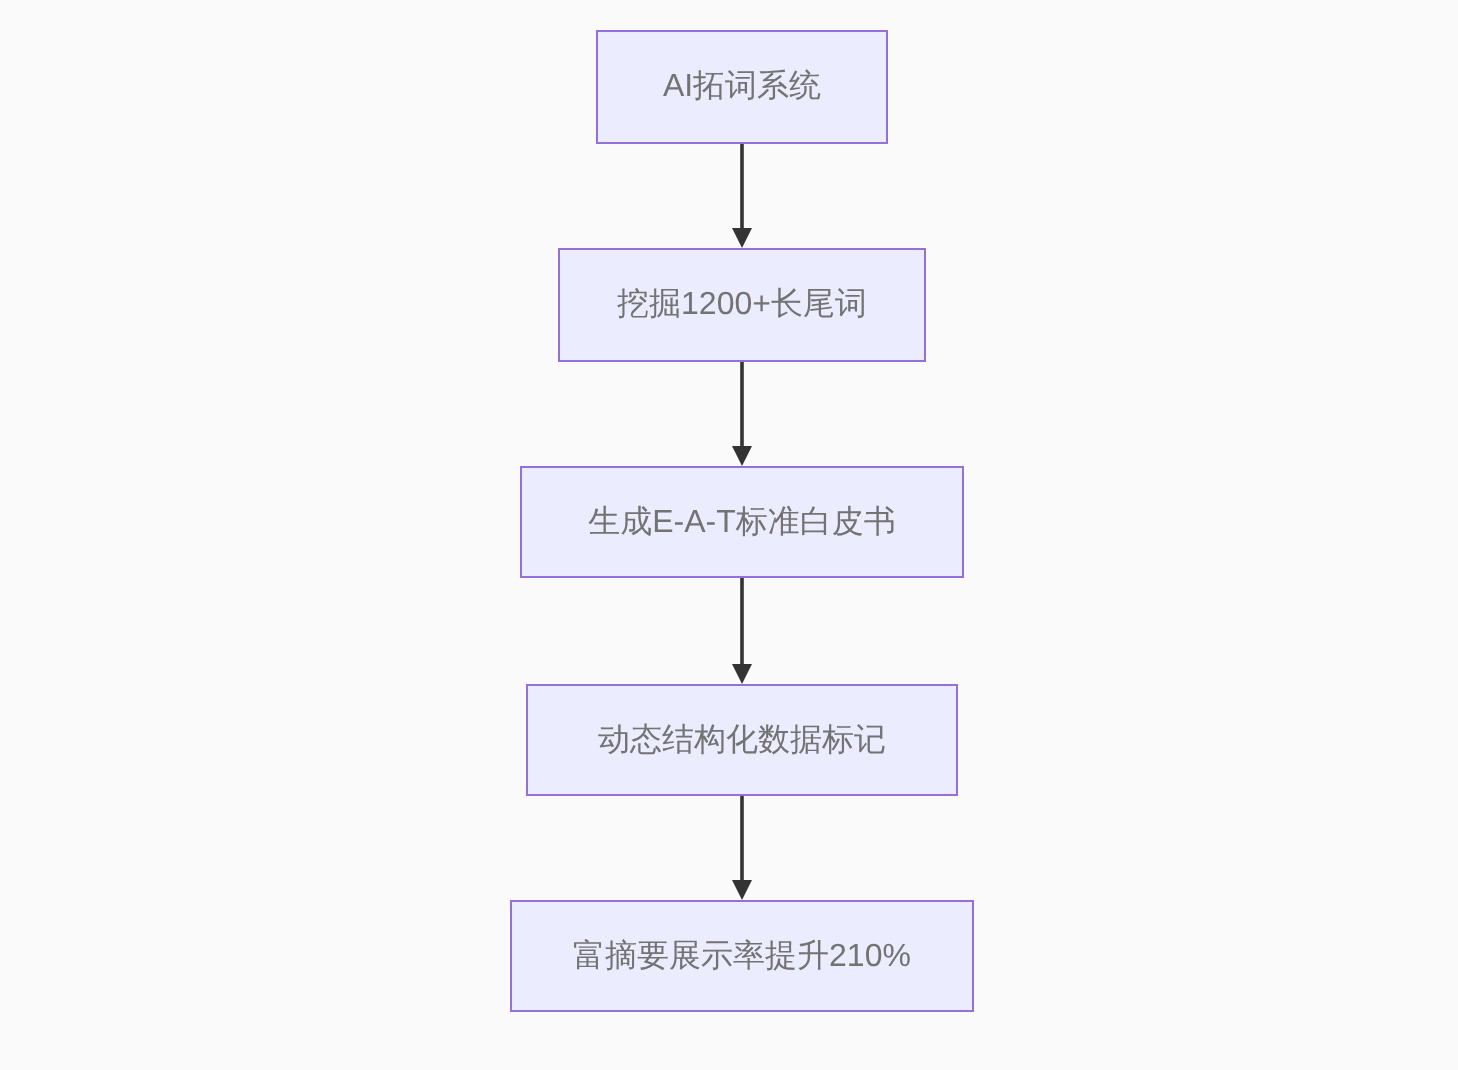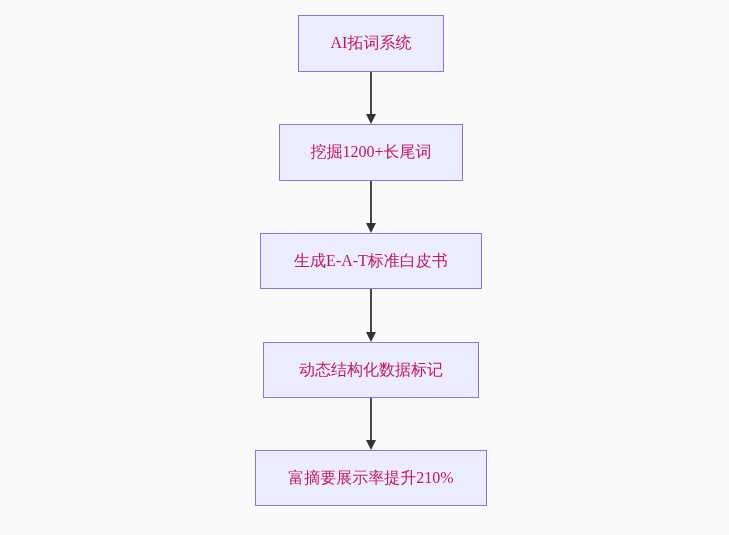--- a/index.html
+++ b/index.html
@@ -14,28 +14,27 @@
     width: 729px;
     height: 535px;
     background: #FAFAFA;
     overflow: hidden;
   }
   .flow-node {
     position: absolute;
     box-sizing: border-box;
     background: #ECECFF;
     border: 1px solid #9370DB;
-    color: #be185d;
+    color: #737373;
     font-size: 16px;
     display: flex;
     align-items: center;
     justify-content: center;
     text-align: center;
     white-space: nowrap;
-    font-family: Liberation Serif, serif;
   }
   .edges-layer {
     position: absolute;
     top: 0;
     left: 0;
     width: 729px;
     height: 535px;
     pointer-events: none;
   }
   .edge-line {

